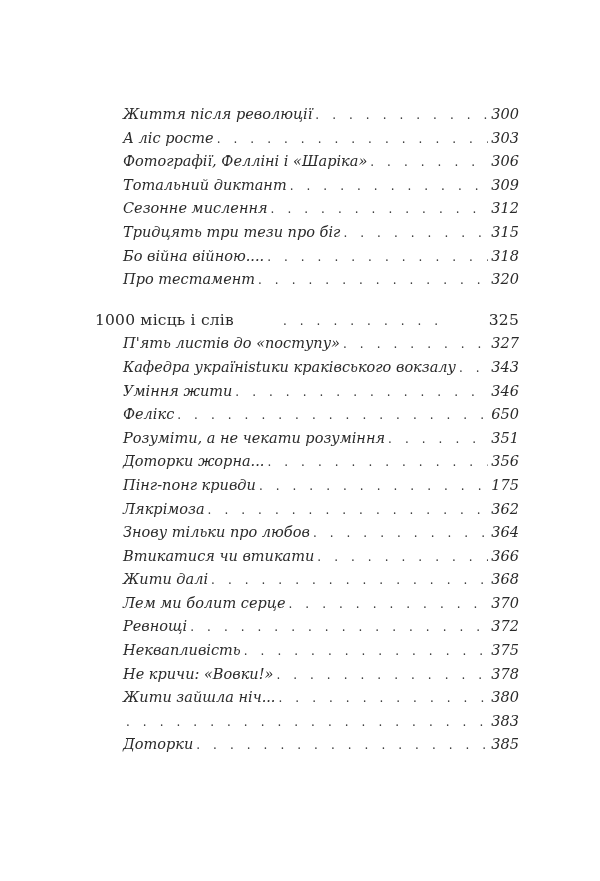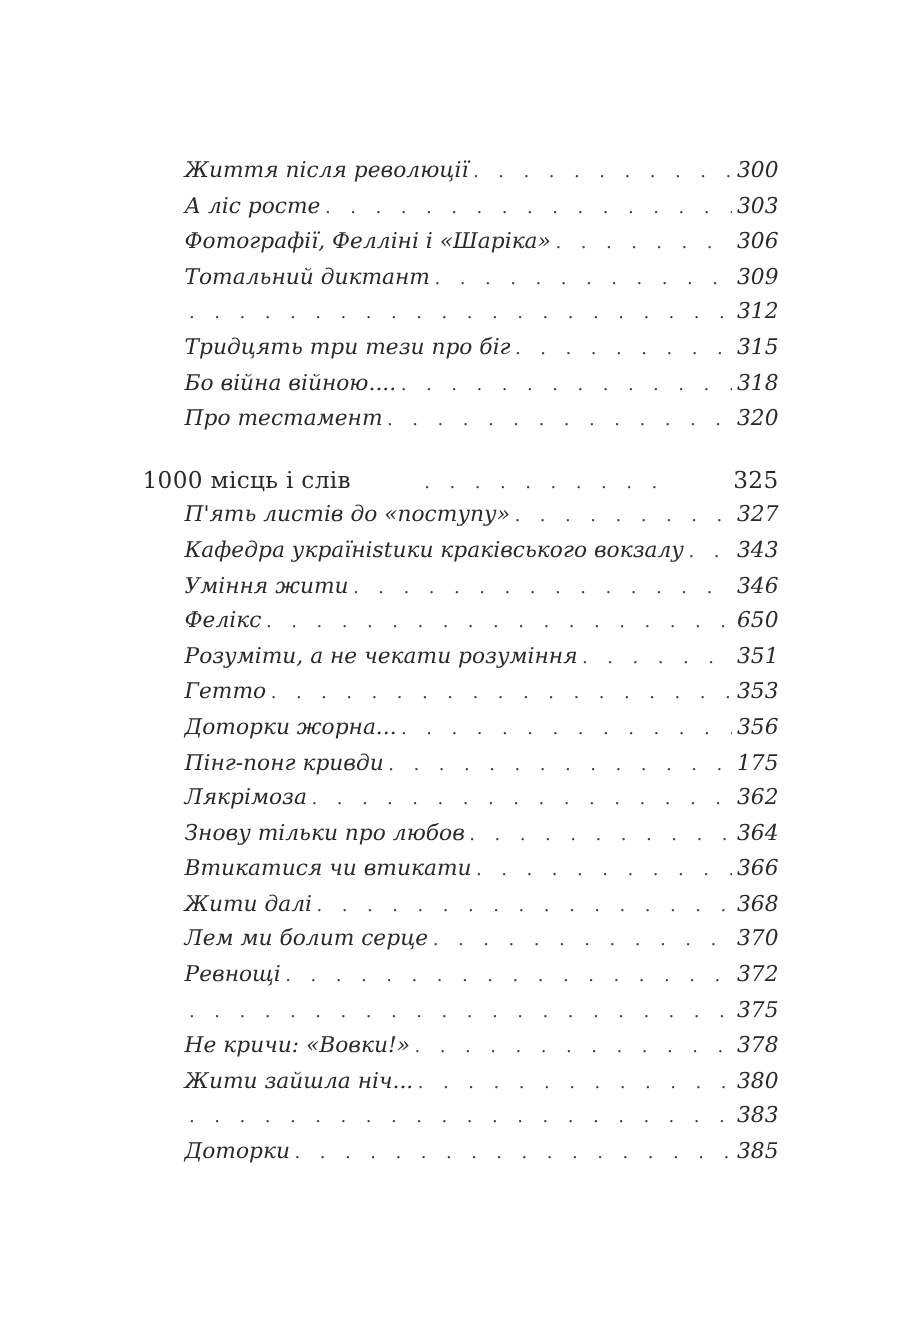--- a/index.html
+++ b/index.html
@@ -42,20 +42,21 @@
         <span class="title">Фотографії, Фелліні і «Шаріка»</span>
         <span class="leader"></span>
         <span class="page-num">306</span>
       </div>
     <div class="row item">
         <span class="title">Тотальний диктант</span>
         <span class="leader"></span>
         <span class="page-num">309</span>
       </div>
     <div class="row item">
+        <span class="title">Сезонне мислення</span>
         <span class="leader"></span>
         <span class="page-num">312</span>
       </div>
     <div class="row item">
         <span class="title">Тридцять три тези про біг</span>
         <span class="leader"></span>
         <span class="page-num">315</span>
       </div>
     <div class="row item">
         <span class="title">Бо війна війною....</span>
@@ -95,25 +96,20 @@
         <span class="title">Фелікс</span>
         <span class="leader"></span>
         <span class="page-num">650</span>
       </div>
     <div class="row item">
         <span class="title">Розуміти, а не чекати розуміння</span>
         <span class="leader"></span>
         <span class="page-num">351</span>
       </div>
     <div class="row item">
-        <span class="title">Гетто</span>
-        <span class="leader"></span>
-        <span class="page-num">353</span>
-      </div>
-    <div class="row item">
         <span class="title">Доторки жорна...</span>
         <span class="leader"></span>
         <span class="page-num">356</span>
       </div>
     <div class="row item">
         <span class="title">Пінг-понг кривди</span>
         <span class="leader"></span>
         <span class="page-num">175</span>
       </div>
     <div class="row item">
@@ -140,20 +136,21 @@
         <span class="title">Лем ми болит серце</span>
         <span class="leader"></span>
         <span class="page-num">370</span>
       </div>
     <div class="row item">
         <span class="title">Ревнощі</span>
         <span class="leader"></span>
         <span class="page-num">372</span>
       </div>
     <div class="row item">
+        <span class="title">Неквапливість</span>
         <span class="leader"></span>
         <span class="page-num">375</span>
       </div>
     <div class="row item">
         <span class="title">Не кричи: «Вовки!»</span>
         <span class="leader"></span>
         <span class="page-num">378</span>
       </div>
     <div class="row item">
         <span class="title">Жити зайшла ніч...</span>

